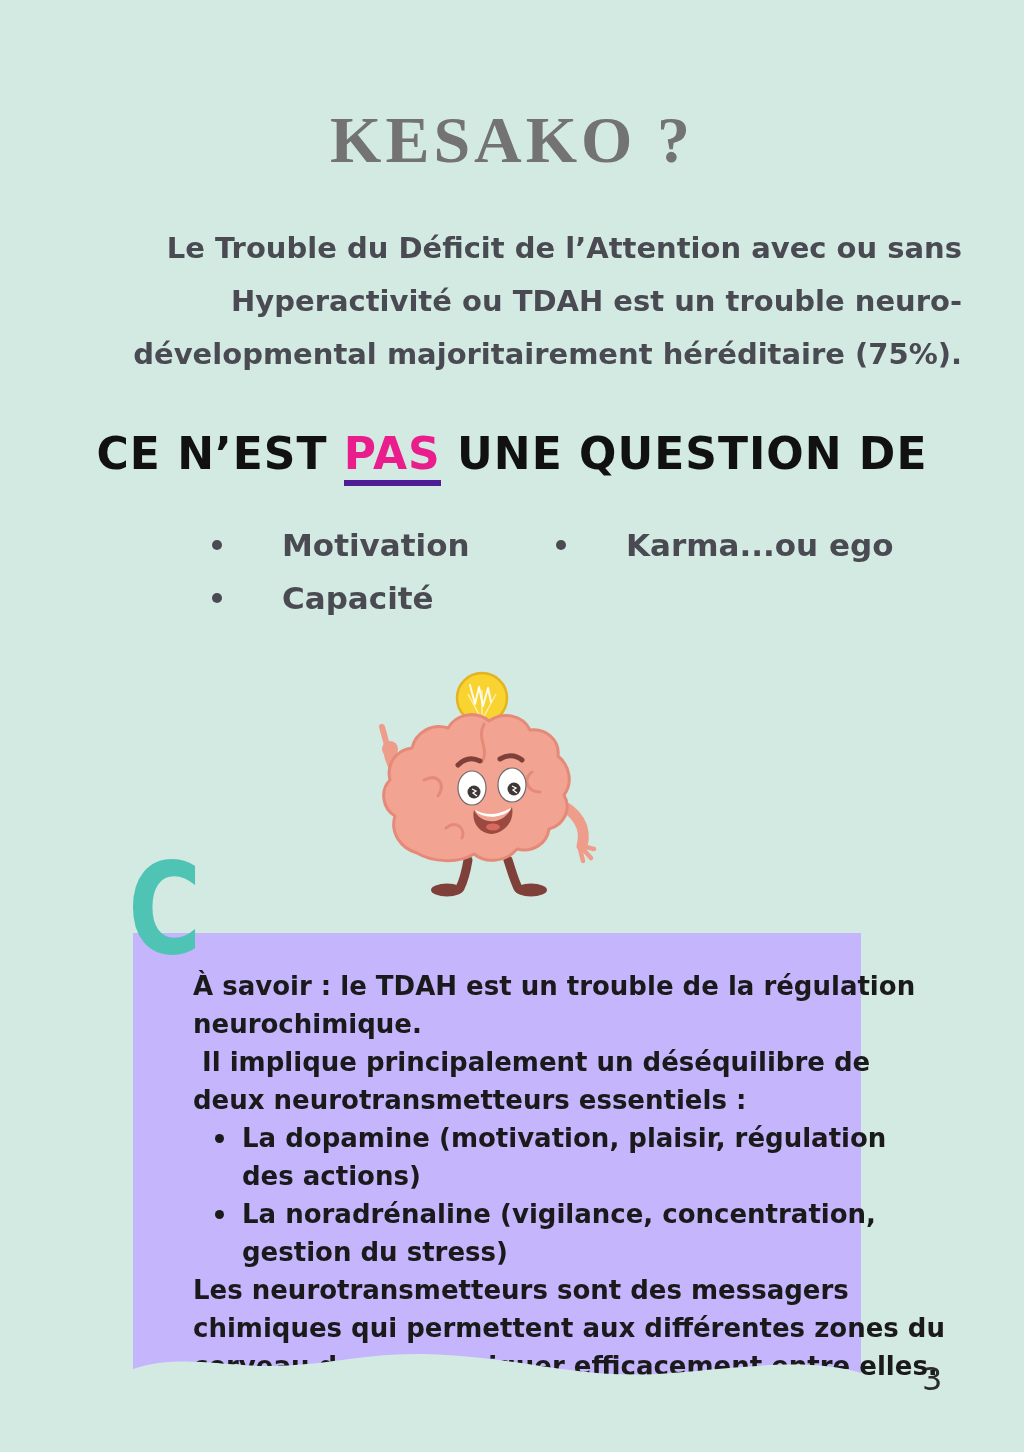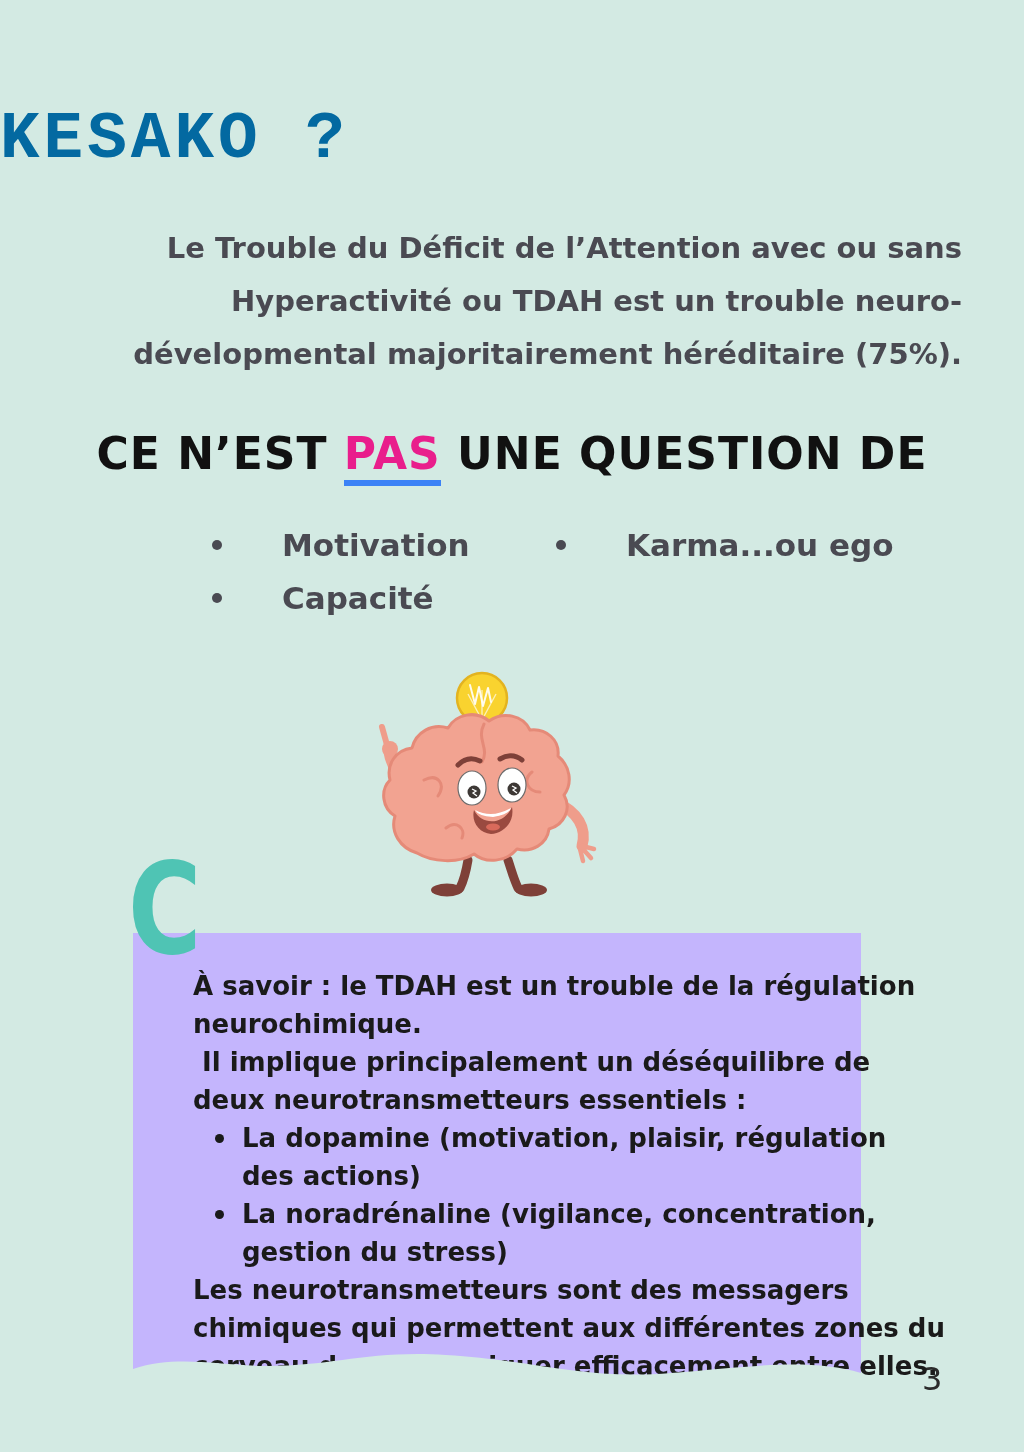--- a/index.html
+++ b/index.html
@@ -8,25 +8,26 @@
     background:#d3eae3;
     font-family:"Liberation Sans",sans-serif;
     position:relative;
     overflow:hidden;
   }
   .page{position:absolute;inset:0;}
 
   
   .title{
     position:absolute;top:102px;left:0;width:100%;
-    font-family:Liberation Mono, monospace;
+    text-align:center;
+    font-family:Liberation Serif, serif;
     font-weight:800;
     font-size:66px;
     letter-spacing:4px;
-    color:#0369a1;
+    color:#737373;
   }
 
   
   .intro{
     position:absolute;top:222px;left:62px;width:900px;
     text-align:right;
     font-family:"DejaVu Sans",sans-serif;
     font-weight:700;
     font-size:29px;
     line-height:53px;
@@ -40,21 +41,21 @@
     text-align:center;
     font-family:"DejaVu Sans",sans-serif;
     font-weight:800;
     font-size:44px;
     letter-spacing:1px;
     color:#111111;
     white-space:nowrap;
   }
   .heading .pas{
     color:#e91e8c;
-    border-bottom:6px solid #3b82f6;
+    border-bottom:6px solid #4c1d95;
     padding-bottom:1px;
   }
 
   
   .not-lists{position:absolute;top:518px;left:0;width:100%;}
   .not-col{position:absolute;top:0;}
   .not-col.left{left:212px;}
   .not-col.right{left:556px;}
   .not-item{
     display:flex;align-items:center;

